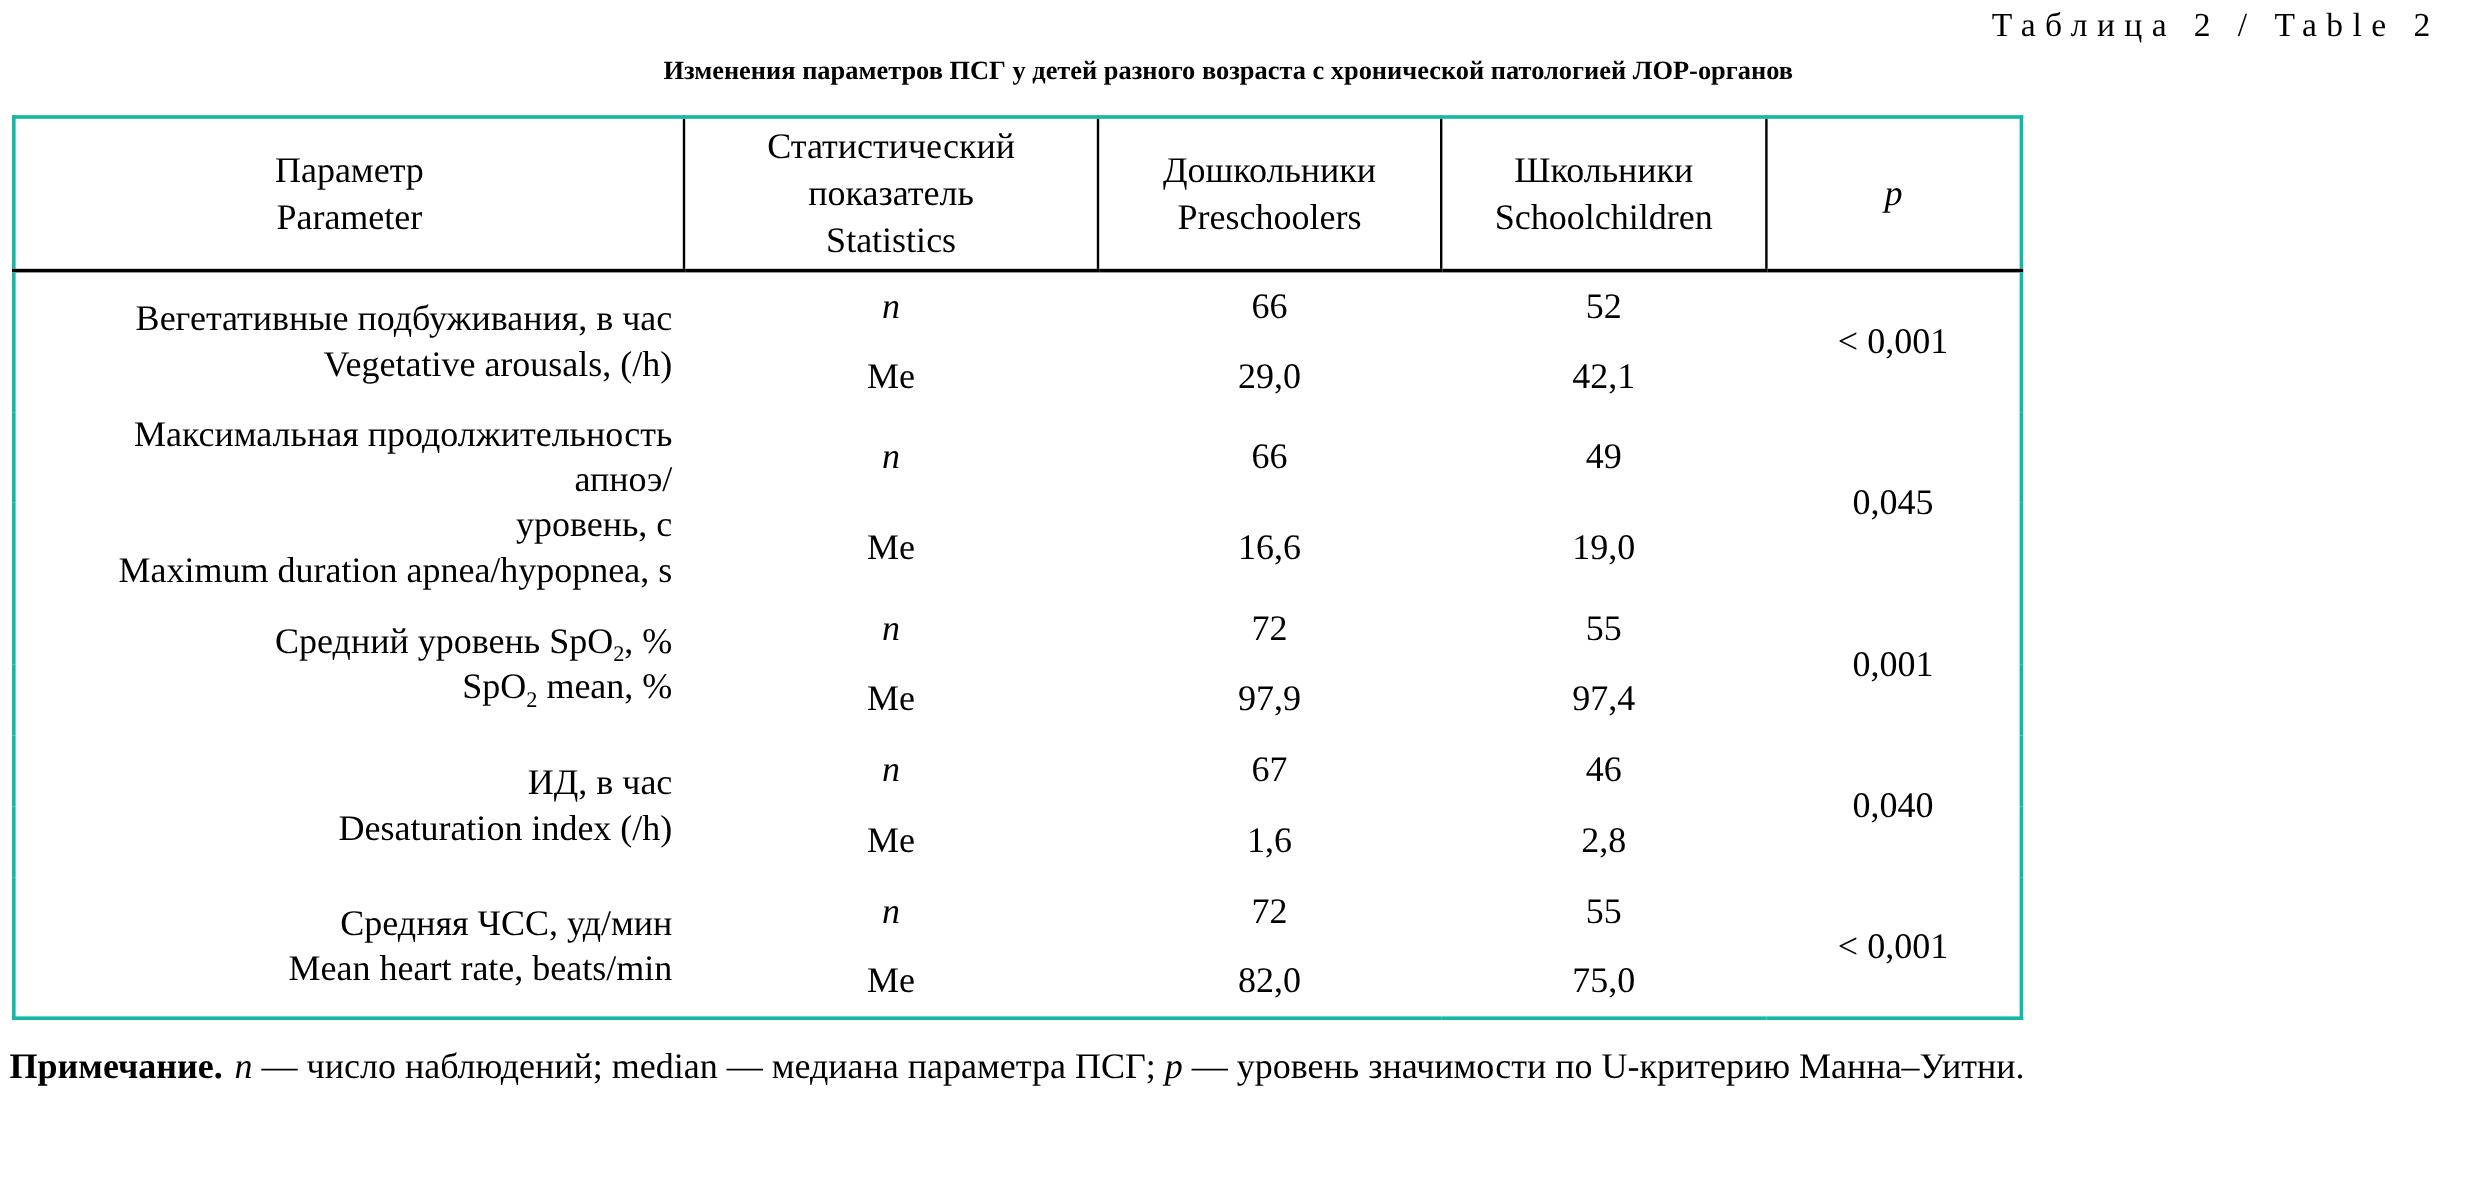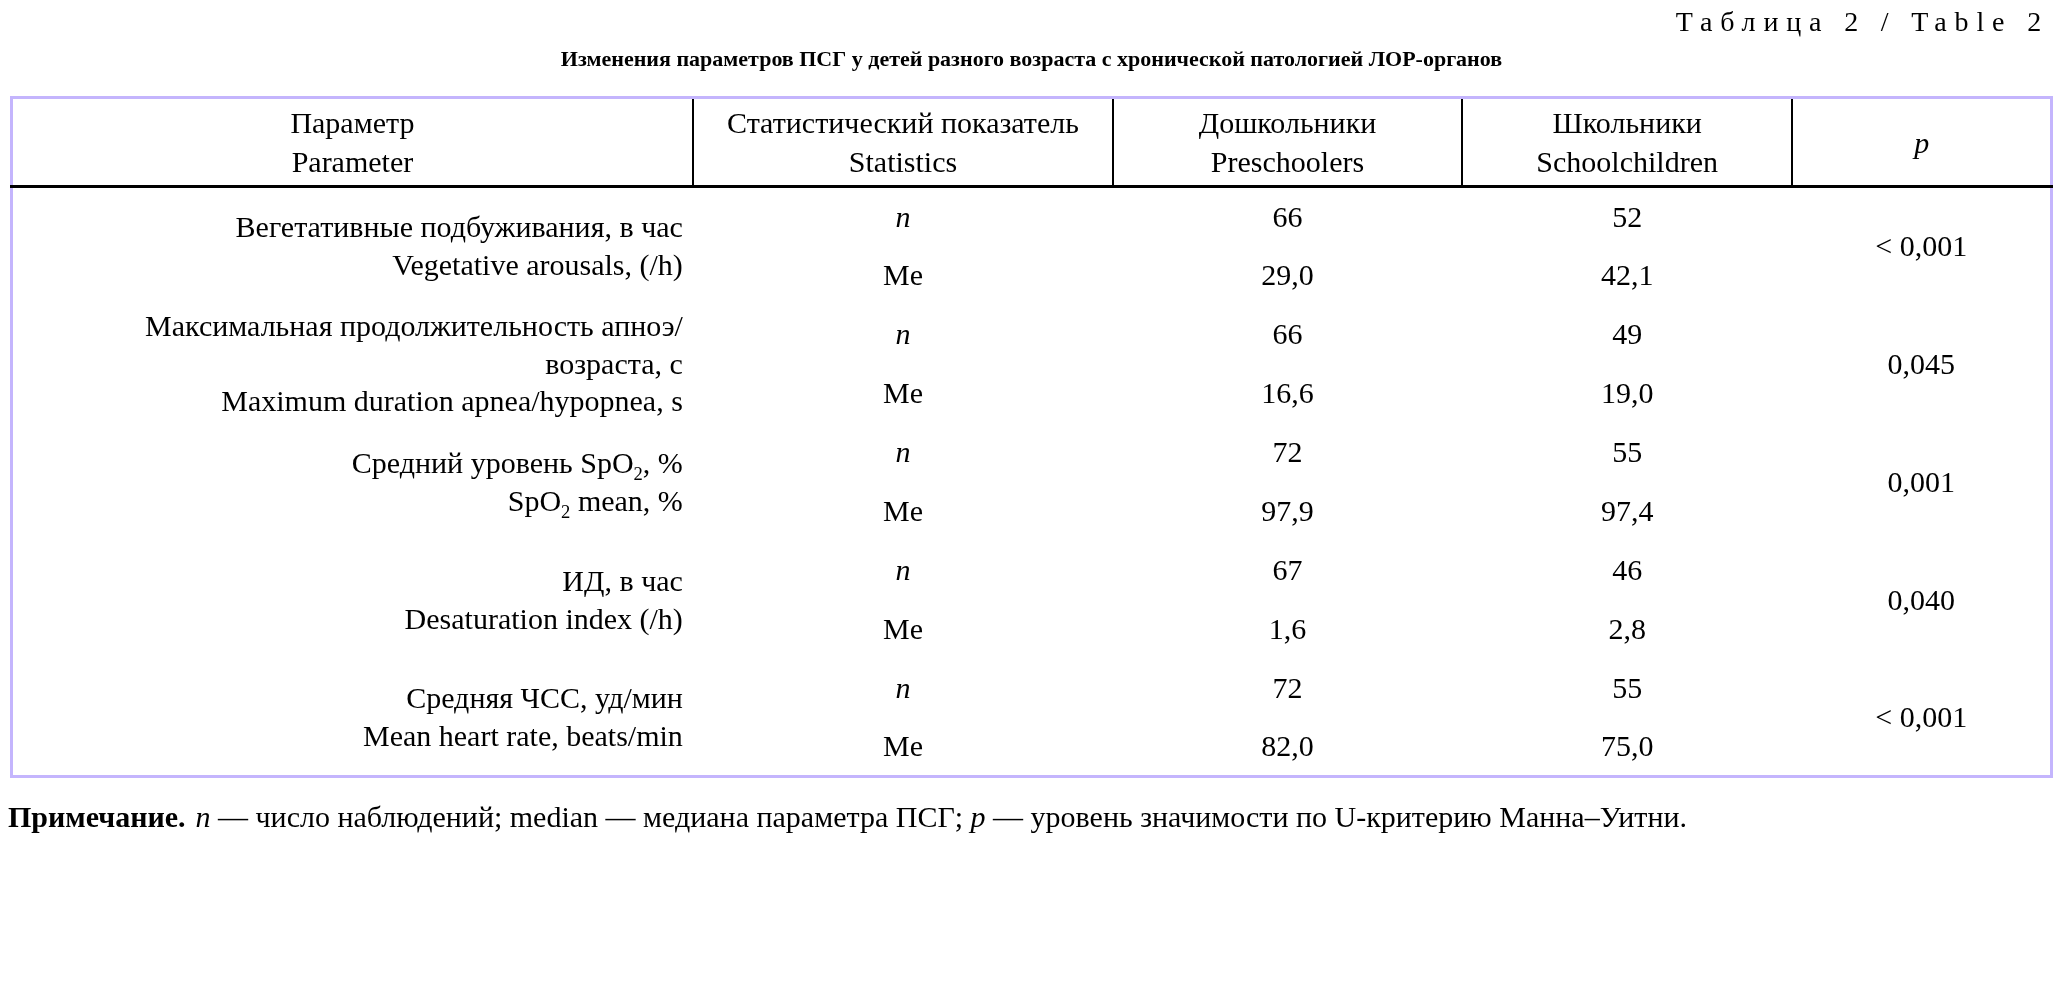--- a/index.html
+++ b/index.html
@@ -4,44 +4,44 @@
 <style>
   * { margin: 0; padding: 0; box-sizing: border-box; }
   html, body { background: #ffffff; }
   body {
     width: 2063px;
     height: 987px;
     font-family: "Liberation Serif", "DejaVu Serif", serif;
     color: #000;
     overflow: hidden;
   }
-  .page { width: 100%; height: 100%; padding: 6px 0 0 0; }
+  .page { width: 100%; height: 100%; padding: 6px 16px 0 0; }
 
   .table-caption {
     text-align: right;
     font-size: 28px;
     letter-spacing: 0.28em;
     padding-right: 14px;
     margin-bottom: 10px;
     white-space: nowrap;
   }
   .title-ru, .title-en {
     text-align: center;
     font-weight: bold;
     font-size: 22px;
     line-height: 1.0;
   }
   .title-en { margin-top: 21px; }
 
   table.psg {
     border-collapse: collapse;
-    width: 2043px;
+    width: 1676px;
     margin: 26px 22px 0 10px;
     table-layout: fixed;
-    border: 3px solid #c4b5fd;
+    border: 3px solid #14b8a6;
   }
   thead th {
     font-weight: normal;
     font-size: 30px;
     text-align: center;
     vertical-align: middle;
     height: 85px;
     line-height: 1.3;
     border-right: 2px solid #000;
     border-bottom: 3px solid #000;
@@ -127,21 +127,21 @@
       </tr>
       <tr>
         <td>Me</td>
         <td>29,0</td>
         <td>42,1</td>
       </tr>
 
       <tr>
         <td class="param" rowspan="2">
           <div>Максимальная продолжительность апноэ/</div>
-          <div>возраста, с</div>
+          <div>уровень, с</div>
           <div>Maximum duration apnea/hypopnea, s</div>
         </td>
         <td class="italic">n</td>
         <td>66</td>
         <td>49</td>
         <td rowspan="2">0,045</td>
       </tr>
       <tr>
         <td>Me</td>
         <td>16,6</td>

